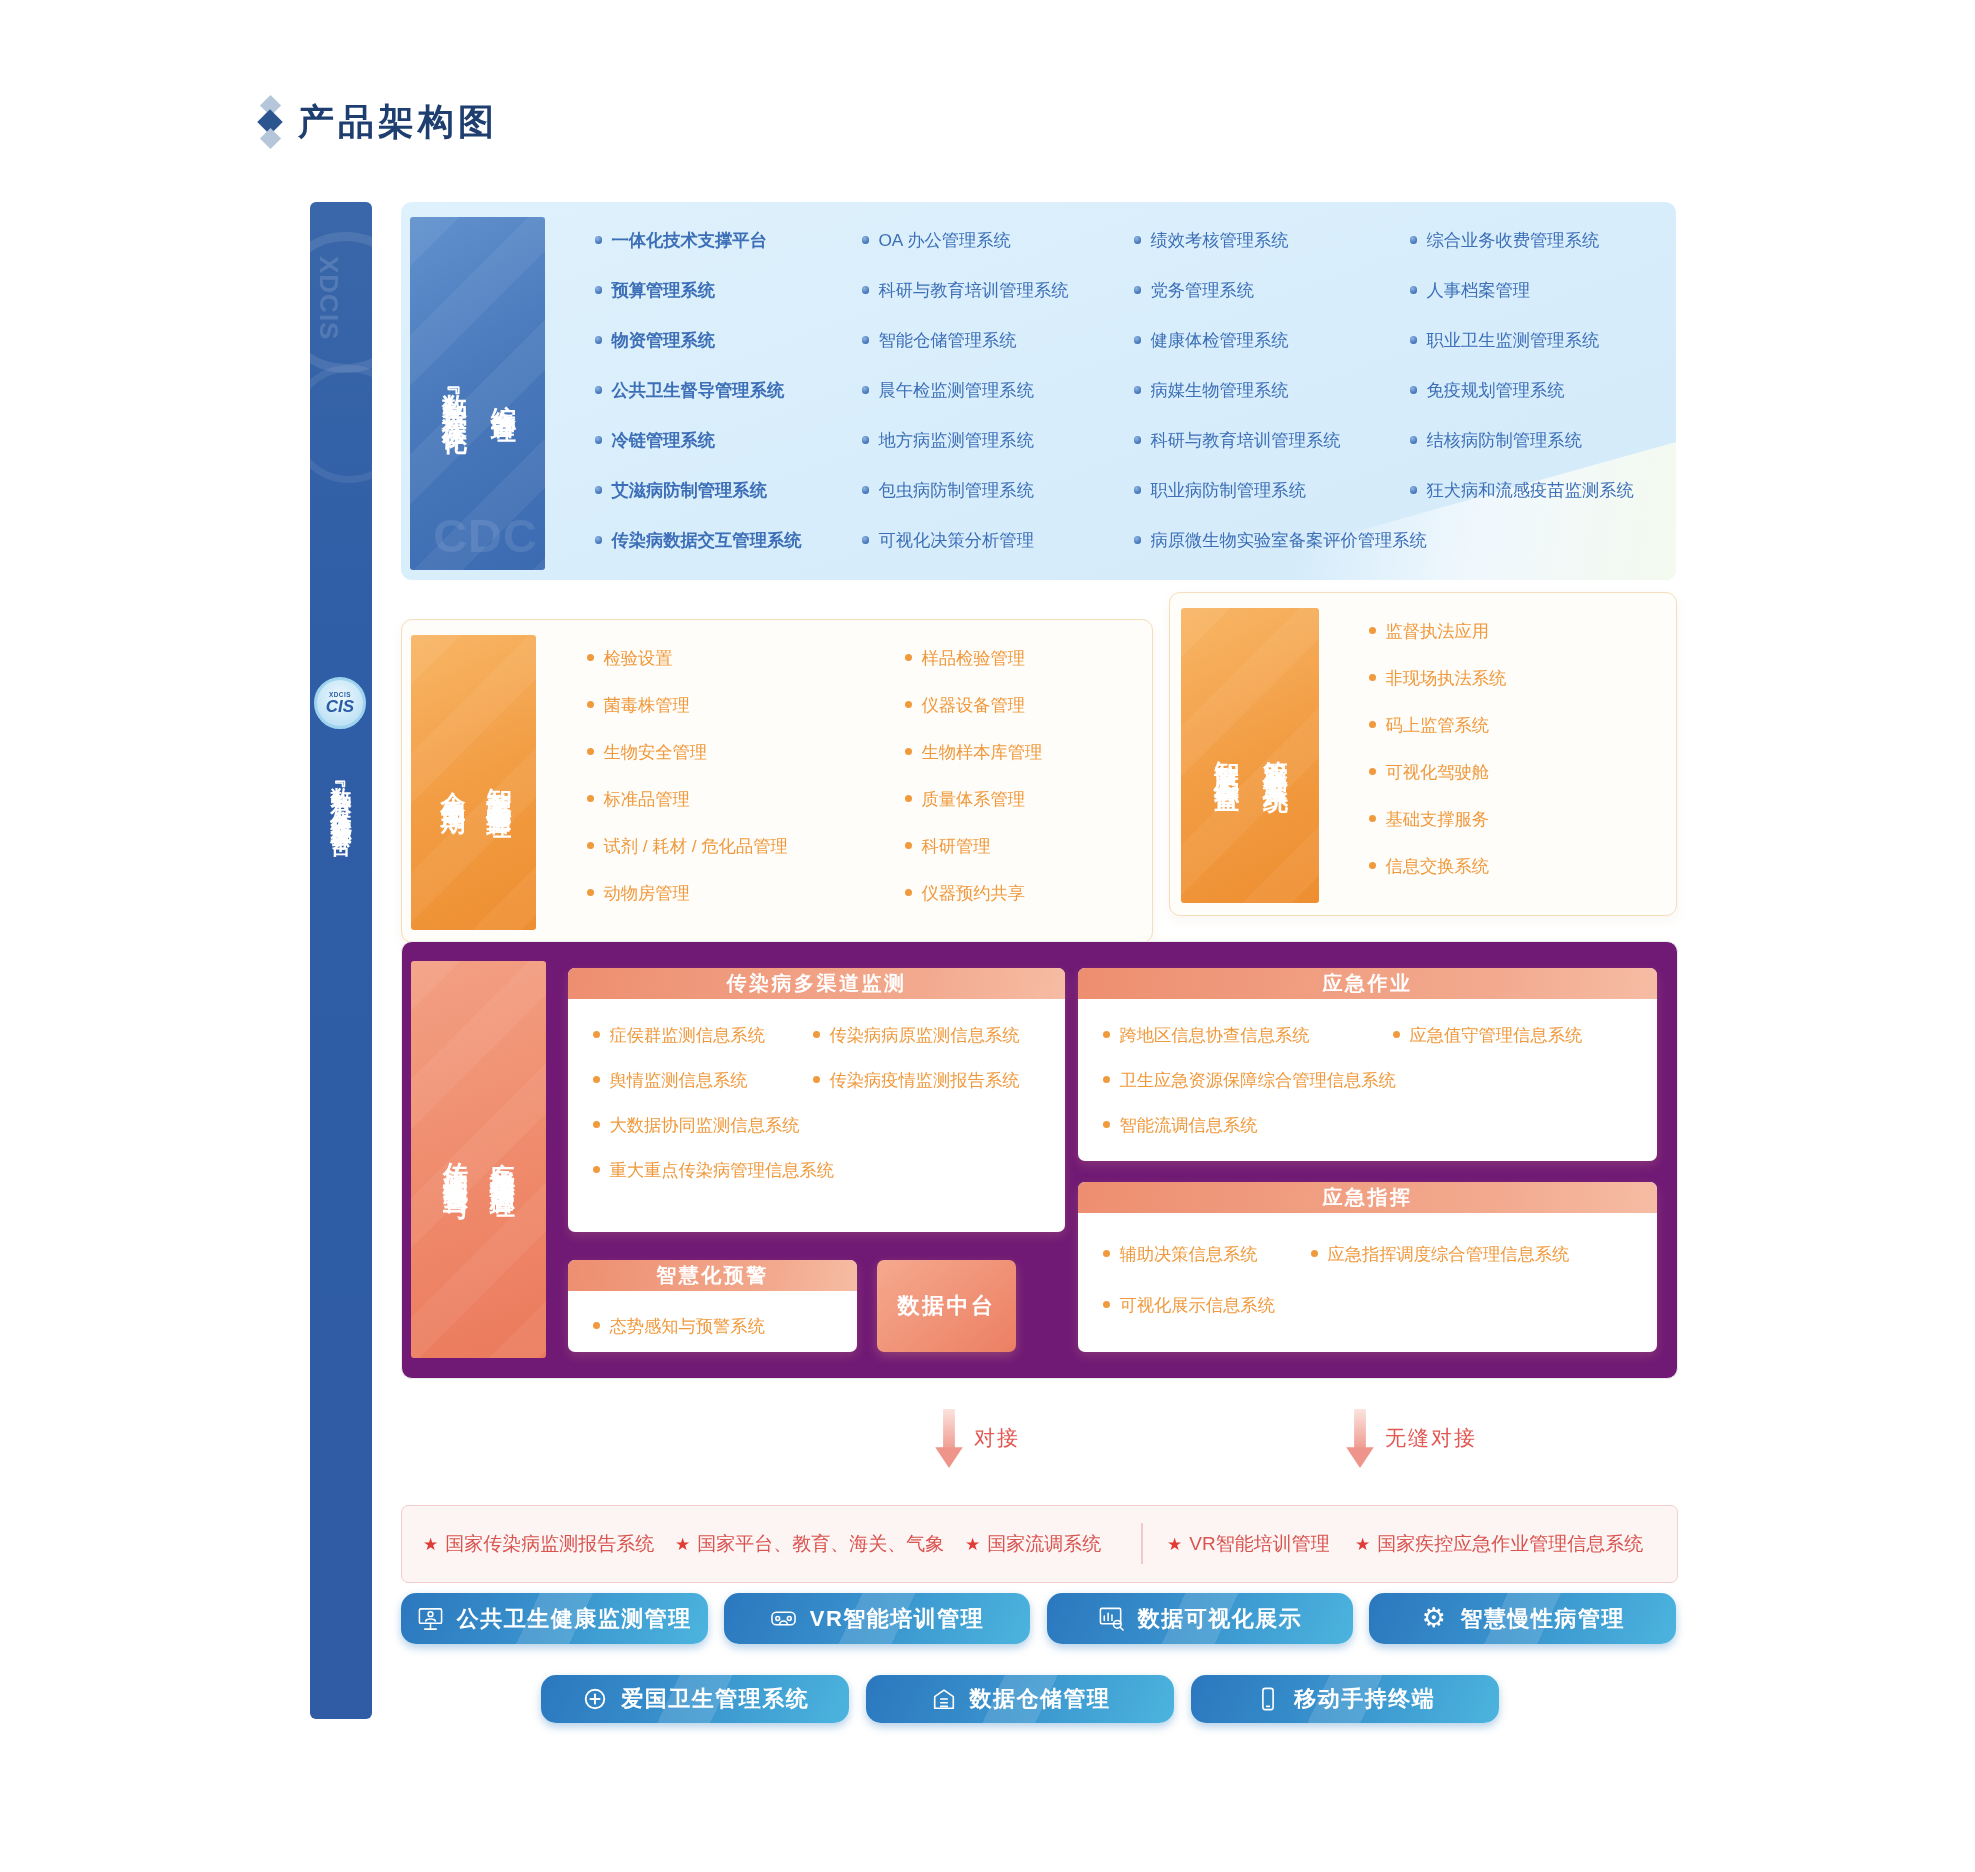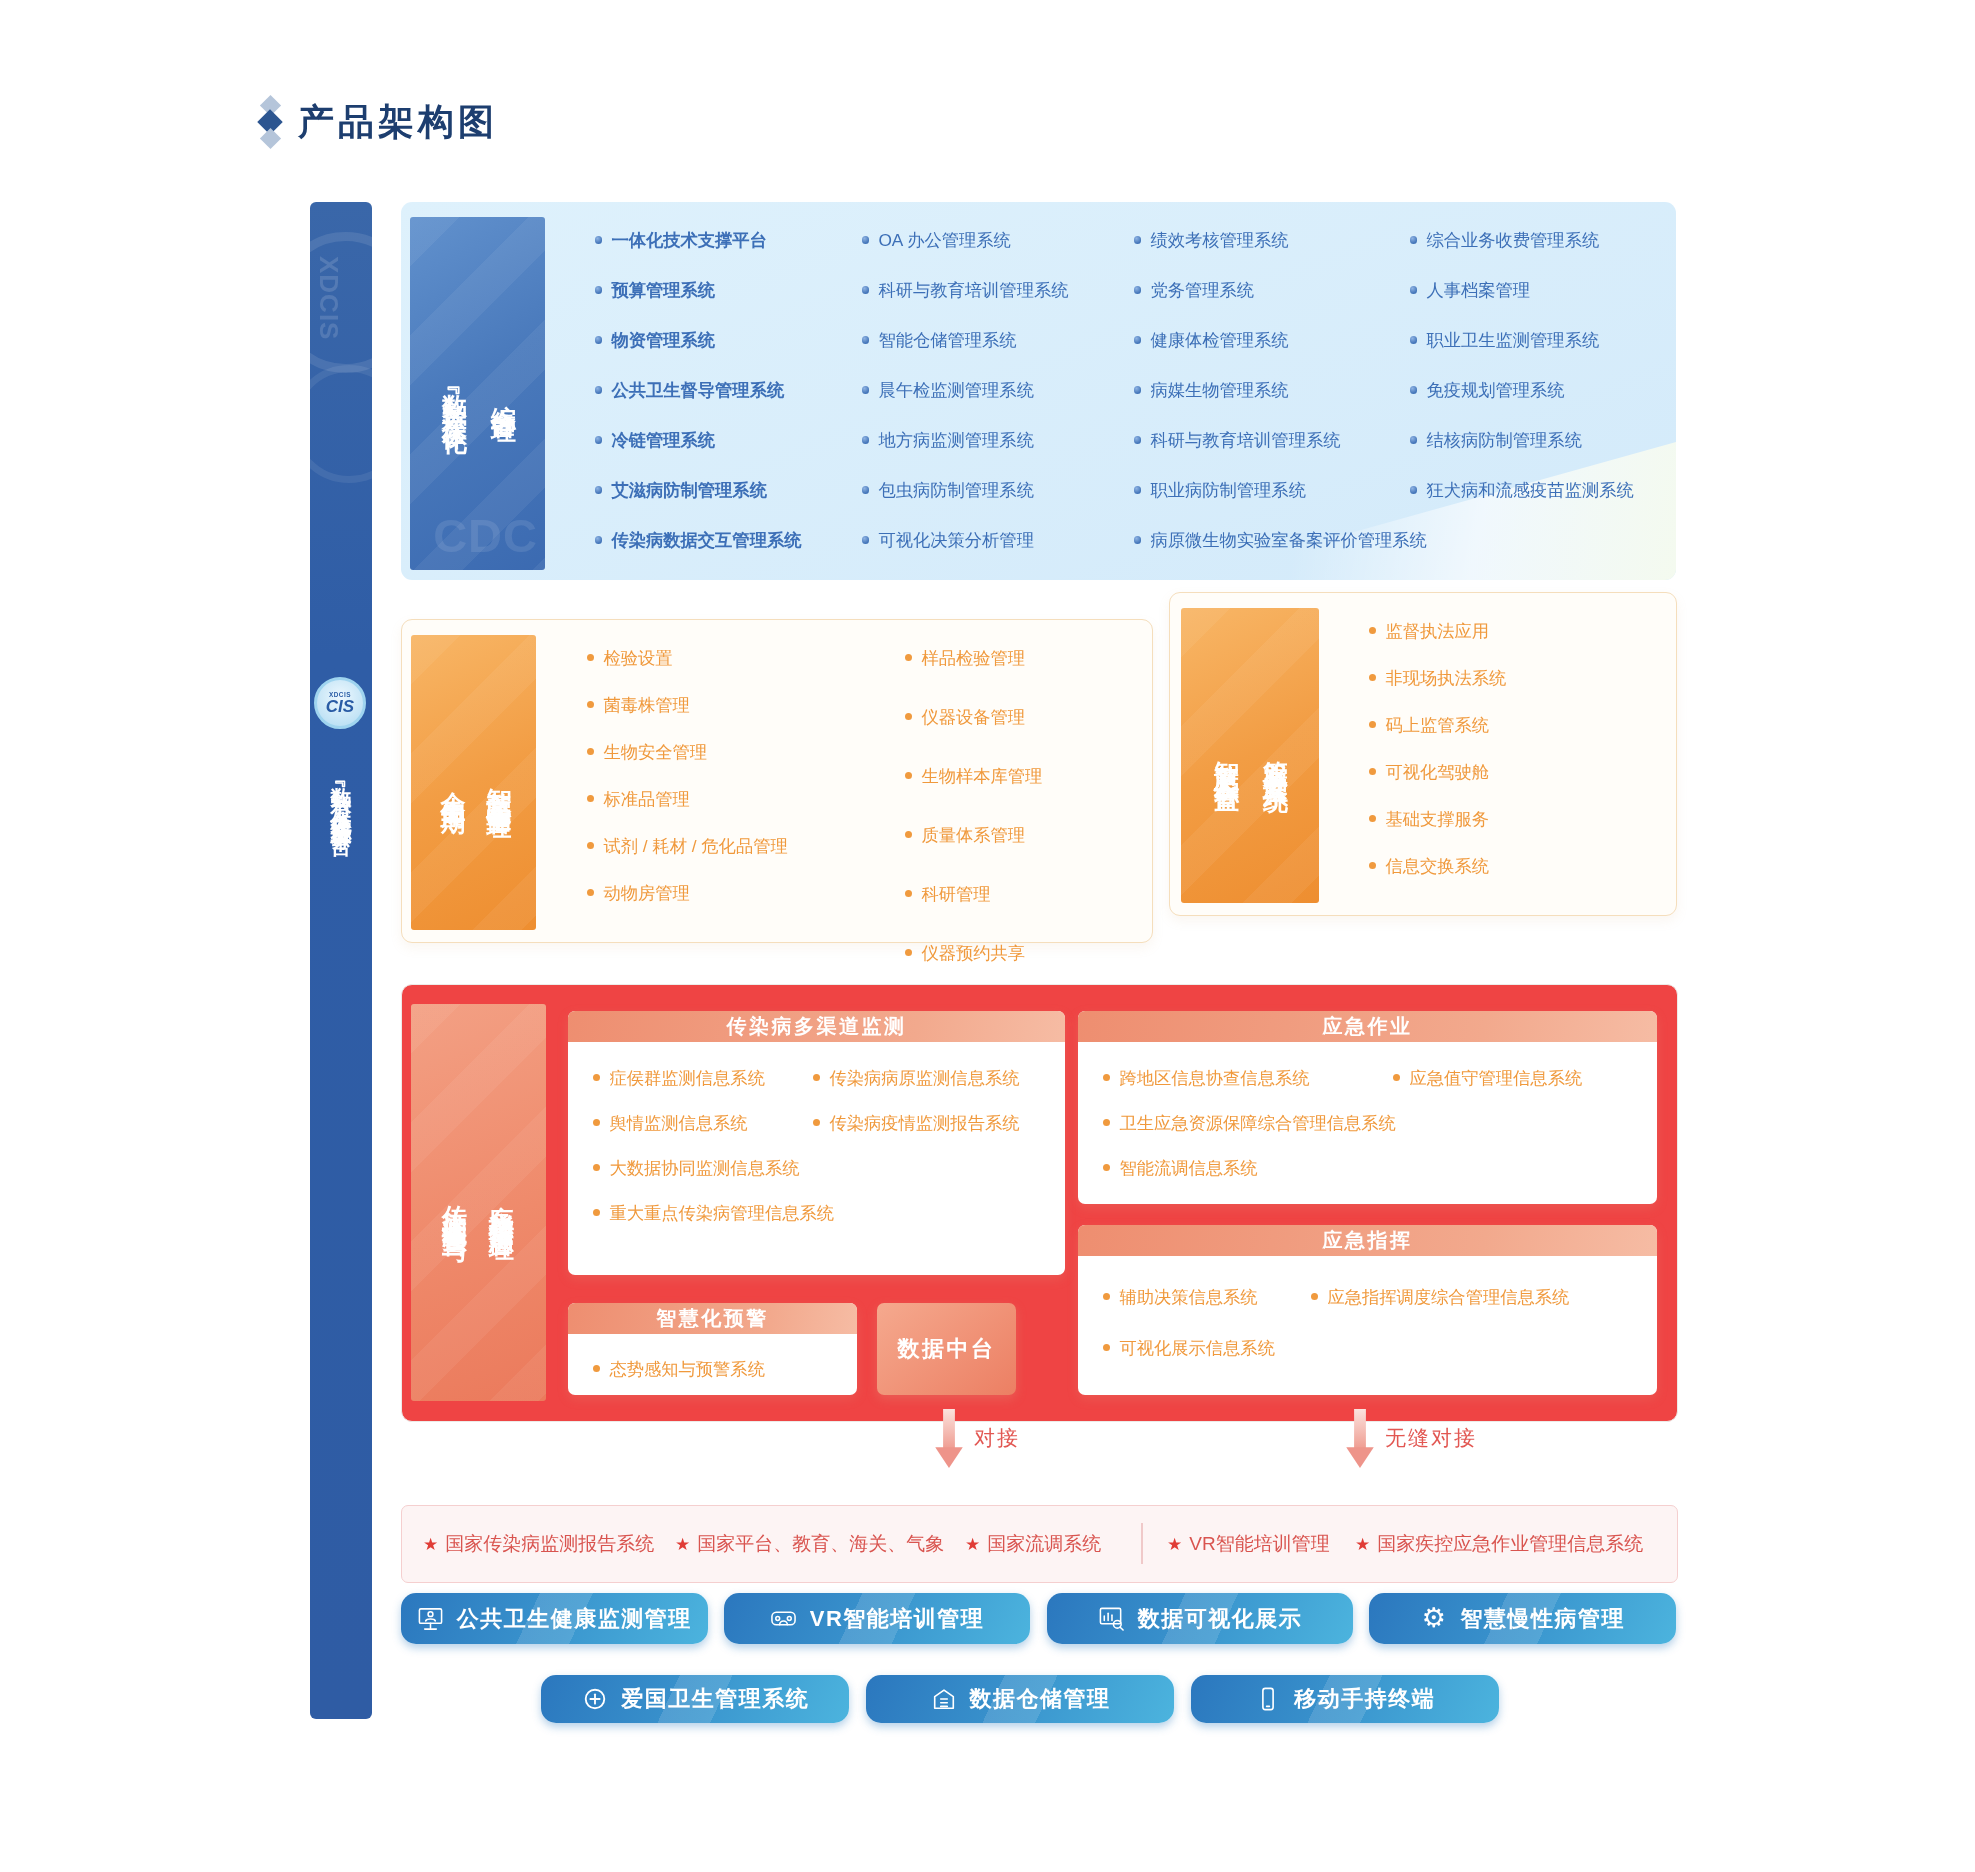--- a/index.html
+++ b/index.html
@@ -40,22 +40,22 @@
   
   .sec-cdc{position:absolute;left:401px;top:202px;width:1275px;height:378px;border-radius:11px;
            background:linear-gradient(160deg,#def1fc 0%,#d3eafa 100%);}
   .sec-cdc::after{content:"";position:absolute;right:0;bottom:0;width:494px;height:138px;z-index:0;
            background:linear-gradient(100deg,rgba(255,255,255,0) 25%,rgba(255,255,255,.65) 60%,#f4faef 100%);
            clip-path:polygon(0 100%,100% 0,100% 100%);border-radius:0 0 11px 0;}
   .card-white{position:absolute;background:#fffdf9;border:1.5px solid #f5debc;border-radius:11px;
            box-shadow:0 5px 12px rgba(210,170,120,.10);}
   .sec-lab{left:401px;top:619px;width:750px;height:322px;}
   .sec-sup{left:1169px;top:592px;width:506px;height:322px;}
-  .sec-epi{position:absolute;left:401px;top:984px;width:1275px;height:436px;background:#ef4444;
-           border:1.5px solid #edebe8;border-radius:11px;}
+  .sec-epi{position:absolute;left:401px;top:941px;width:1275px;height:436px;background:#701a75;
+           border:1.5px solid #edebe8;border-radius:11px;font-family:Liberation Serif, serif;}
   
   .col{position:absolute;display:flex;flex-direction:column;z-index:2;}
   .i{display:flex;align-items:center;gap:9px;white-space:nowrap;}
   .col-cdc>.i{height:50px;}
   .col-6>.i{height:47px;}
   .ib{color:#3c6fb7;font-size:17.3px;}
   .io{color:#f0993c;font-size:17.3px;}
   .d{width:7.4px;height:7.4px;border-radius:50%;flex:0 0 auto;}
   .db{background:radial-gradient(circle at 35% 30%,#8fb4e4 0%,#4274b8 70%);}
   .do{background:#f09a3e;}
@@ -264,21 +264,21 @@
         </div>
       <div class="i">
           <span class="d do"></span>
           <span class="io">试剂 / 耗材 / 危化品管理</span>
         </div>
       <div class="i">
           <span class="d do"></span>
           <span class="io">动物房管理</span>
         </div>
     </div>
-    <div class="col col-6" style="left:503px;top:14.3px;gap:12px;">
+    <div class="col col-6" style="left:503px;top:14.3px;">
       <div class="i">
           <span class="d do"></span>
           <span class="io">样品检验管理</span>
         </div>
       <div class="i">
           <span class="d do"></span>
           <span class="io">仪器设备管理</span>
         </div>
       <div class="i">
           <span class="d do"></span>

